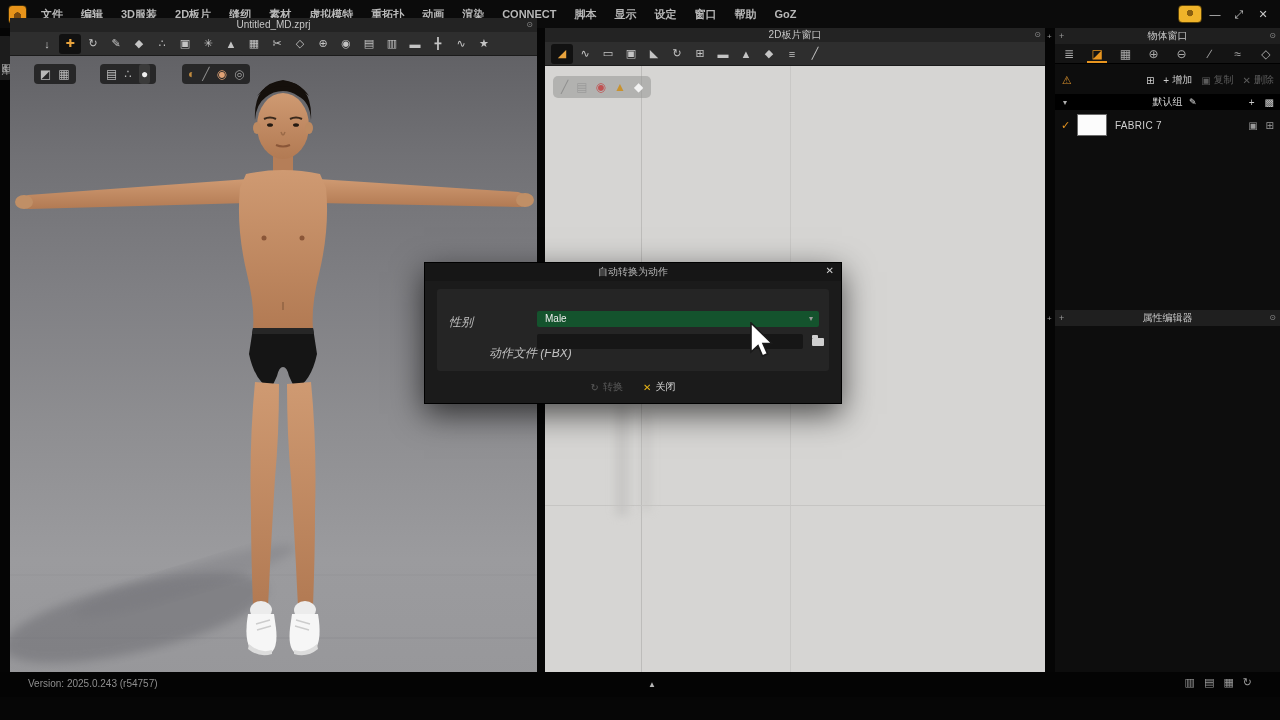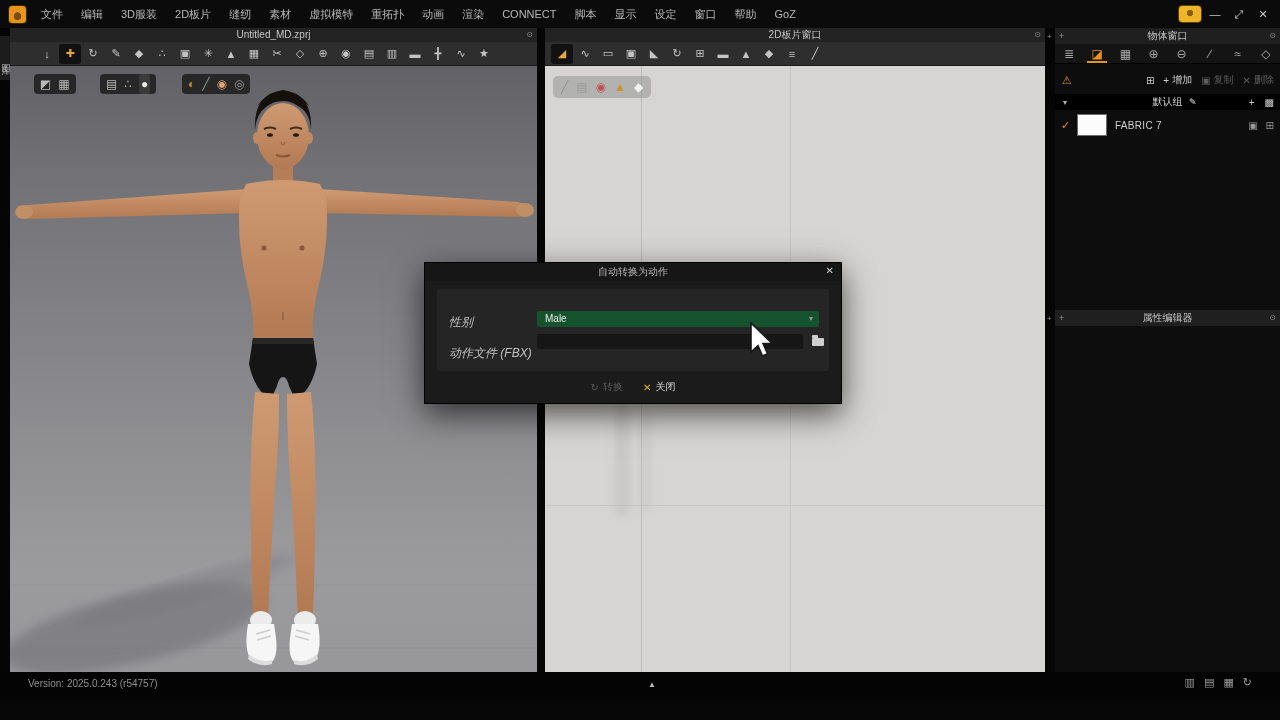--- a/index.html
+++ b/index.html
@@ -8,21 +8,21 @@
     position:relative; width:1280px; height:720px; overflow:hidden;
     font-family:"Liberation Sans","DejaVu Sans",sans-serif;
     background:#060606; color:#c8c8c8; font-size:11px;
   }
   .abs { position:absolute; }
 
   
   .menubar { left:0; top:0; width:1280px; height:28px; background:#0b0b0b; display:flex; align-items:center; }
   .logo { position:absolute; left:8px; top:5px; width:19px; height:19px; border-radius:4px;
           background:radial-gradient(circle at 50% 60%, #7a4a10 0 28%, #e8941a 30%); border:1px solid #3a2a08; }
-  .menu-items { position:absolute; left:32px; top:0; height:28px; display:flex; align-items:center; }
+  .menu-items { position:absolute; left:32px; top:0; height:28px; display:flex; align-items:center;font-weight:bold; }
   .mi { padding:0 9px; color:#b8b8b8; font-size:11px; line-height:28px; cursor:default; }
   .badge { position:absolute; left:1178px; top:5px; width:24px; height:18px; border-radius:4px;
            background:radial-gradient(circle at 50% 45%, #8a6010 0 22%, #f0b42a 24%); border:1px solid #5a4208; }
   .winctl { position:absolute; right:6px; top:0; height:28px; display:flex; align-items:center; gap:2px; }
   .wc { width:22px; text-align:center; color:#c9c9c9; font-size:11px; }
 
   
   .leftstrip { left:0; top:28px; width:10px; height:667px; background:#050505; }
   .libtab { left:0; top:36px; width:11px; height:44px; background:#1c1c1c; border-radius:0 2px 2px 0;
             display:flex; align-items:center; justify-content:center; }
@@ -33,21 +33,21 @@
   .phead .ttl { position:absolute; left:0; right:0; top:0; height:14px; line-height:14px; text-align:center;
                 font-size:10px; color:#c6c6c6; }
   .pin { position:absolute; right:4px; top:0; height:14px; line-height:14px; font-size:8px; color:#8a8a8a; }
   .ptoolbar { position:absolute; left:0; top:14px; right:0; height:24px; background:#2e2e2e;
               border-bottom:1px solid #1b1b1b; display:flex; align-items:center; gap:1px; }
   .tbi { width:22px; height:20px; display:flex; align-items:center; justify-content:center;
          font-size:11px; color:#c4c4c4; border-radius:3px; }
   .tbi.active { background:#111111; color:#e8a33d; }
 
   
-  .p3d { left:10px; top:28px; width:527px; height:667px; background:#222; }
+  .p3d { left:10px; top:18px; width:527px; height:667px; background:#222; }
   .p3d .ptoolbar { padding-left:26px; }
   .vp3d { position:absolute; left:0; top:38px; width:527px; height:629px; overflow:hidden;
           background:linear-gradient(180deg,#626266 0%,#717175 16%,#808084 38%,#8f8f92 60%,#9b9b9e 80%,#97979a 100%); }
   .fgroup { position:absolute; height:20px; display:flex; align-items:center; gap:7px; padding:0 6px;
             background:rgba(26,26,26,.82); border-radius:4px; }
   .fgi { font-size:12px; line-height:20px; }
   .fgi.on { background:#3a3a3a; border-radius:3px; padding:0 2px; }
 
   
   .p2d { left:545px; top:28px; width:500px; height:501px; background:#0f766e; }
@@ -404,21 +404,21 @@
     <div class="dlg-title">
       <span class="t">自动转换为动作</span>
       <span class="dlg-close">✕</span>
     </div>
     <div class="dlg-inner">
       <span class="dlg-label" style="top:25px;">性别</span>
       <div class="dd">
         <span class="v">Male</span>
         <span class="c">▾</span>
       </div>
-      <span class="dlg-label" style="top:56px;">动作文件 (FBX)</span>
+      <span class="dlg-label" style="top:56px;margin-left:40px;">动作文件 (FBX)</span>
       <div class="fld"></div>
       <span class="folderbtn">
         <span class="folder-ico"></span>
       </span>
     </div>
     <div class="dlg-btns">
       <span class="dbtn dim">
         <span class="ig">↻</span>
         <span class="lbl">转换</span>
       </span>

